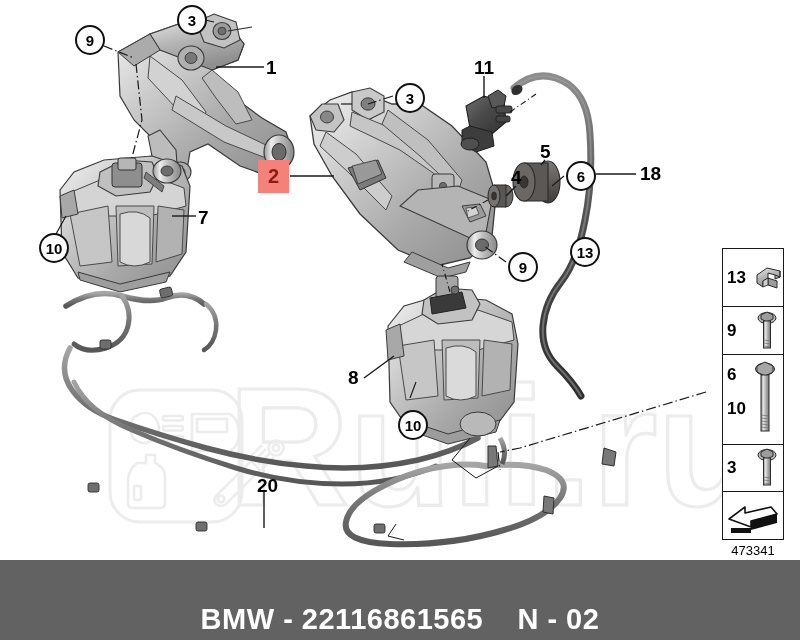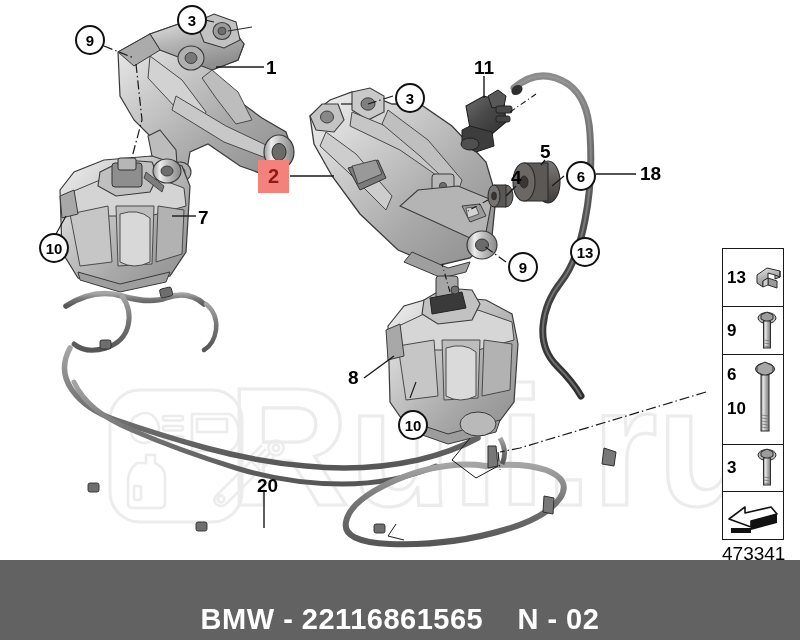--- a/index.html
+++ b/index.html
@@ -26,21 +26,21 @@
           border:1.5px solid #1a1a1a;background:#fff;box-sizing:border-box;}
   .lgcell{position:relative;width:100%;border-bottom:1.5px solid #1a1a1a;box-sizing:border-box;
           display:flex;align-items:center;}
   .lgcell:last-child{border-bottom:none;}
   .lgnum{font-family:"Liberation Sans",sans-serif;font-weight:bold;font-size:17px;color:#000;
          padding-left:4px;width:24px;flex:none;}
   .lgnum2{position:absolute;left:4px;font-family:"Liberation Sans",sans-serif;font-weight:bold;
           font-size:17px;color:#000;}
   .lgart{flex:1;display:flex;align-items:center;justify-content:center;}
   #legendcode{position:absolute;left:722px;top:543px;width:62px;text-align:center;
-              font-family:"Liberation Sans",sans-serif;font-size:19px;color:#000;}
+              font-family:"Liberation Sans",sans-serif;font-size:13px;color:#000;}
 
   
   #footer{position:absolute;left:0;top:560px;width:800px;height:80px;background:#626262;
           display:flex;align-items:center;justify-content:center;}
   #footer-text{font-family:"Liberation Sans",sans-serif;font-weight:bold;font-size:29px;
                color:#ffffff;letter-spacing:.5px;white-space:pre;margin-top:39px;}
 </style>
 </head>
 <body>
 

